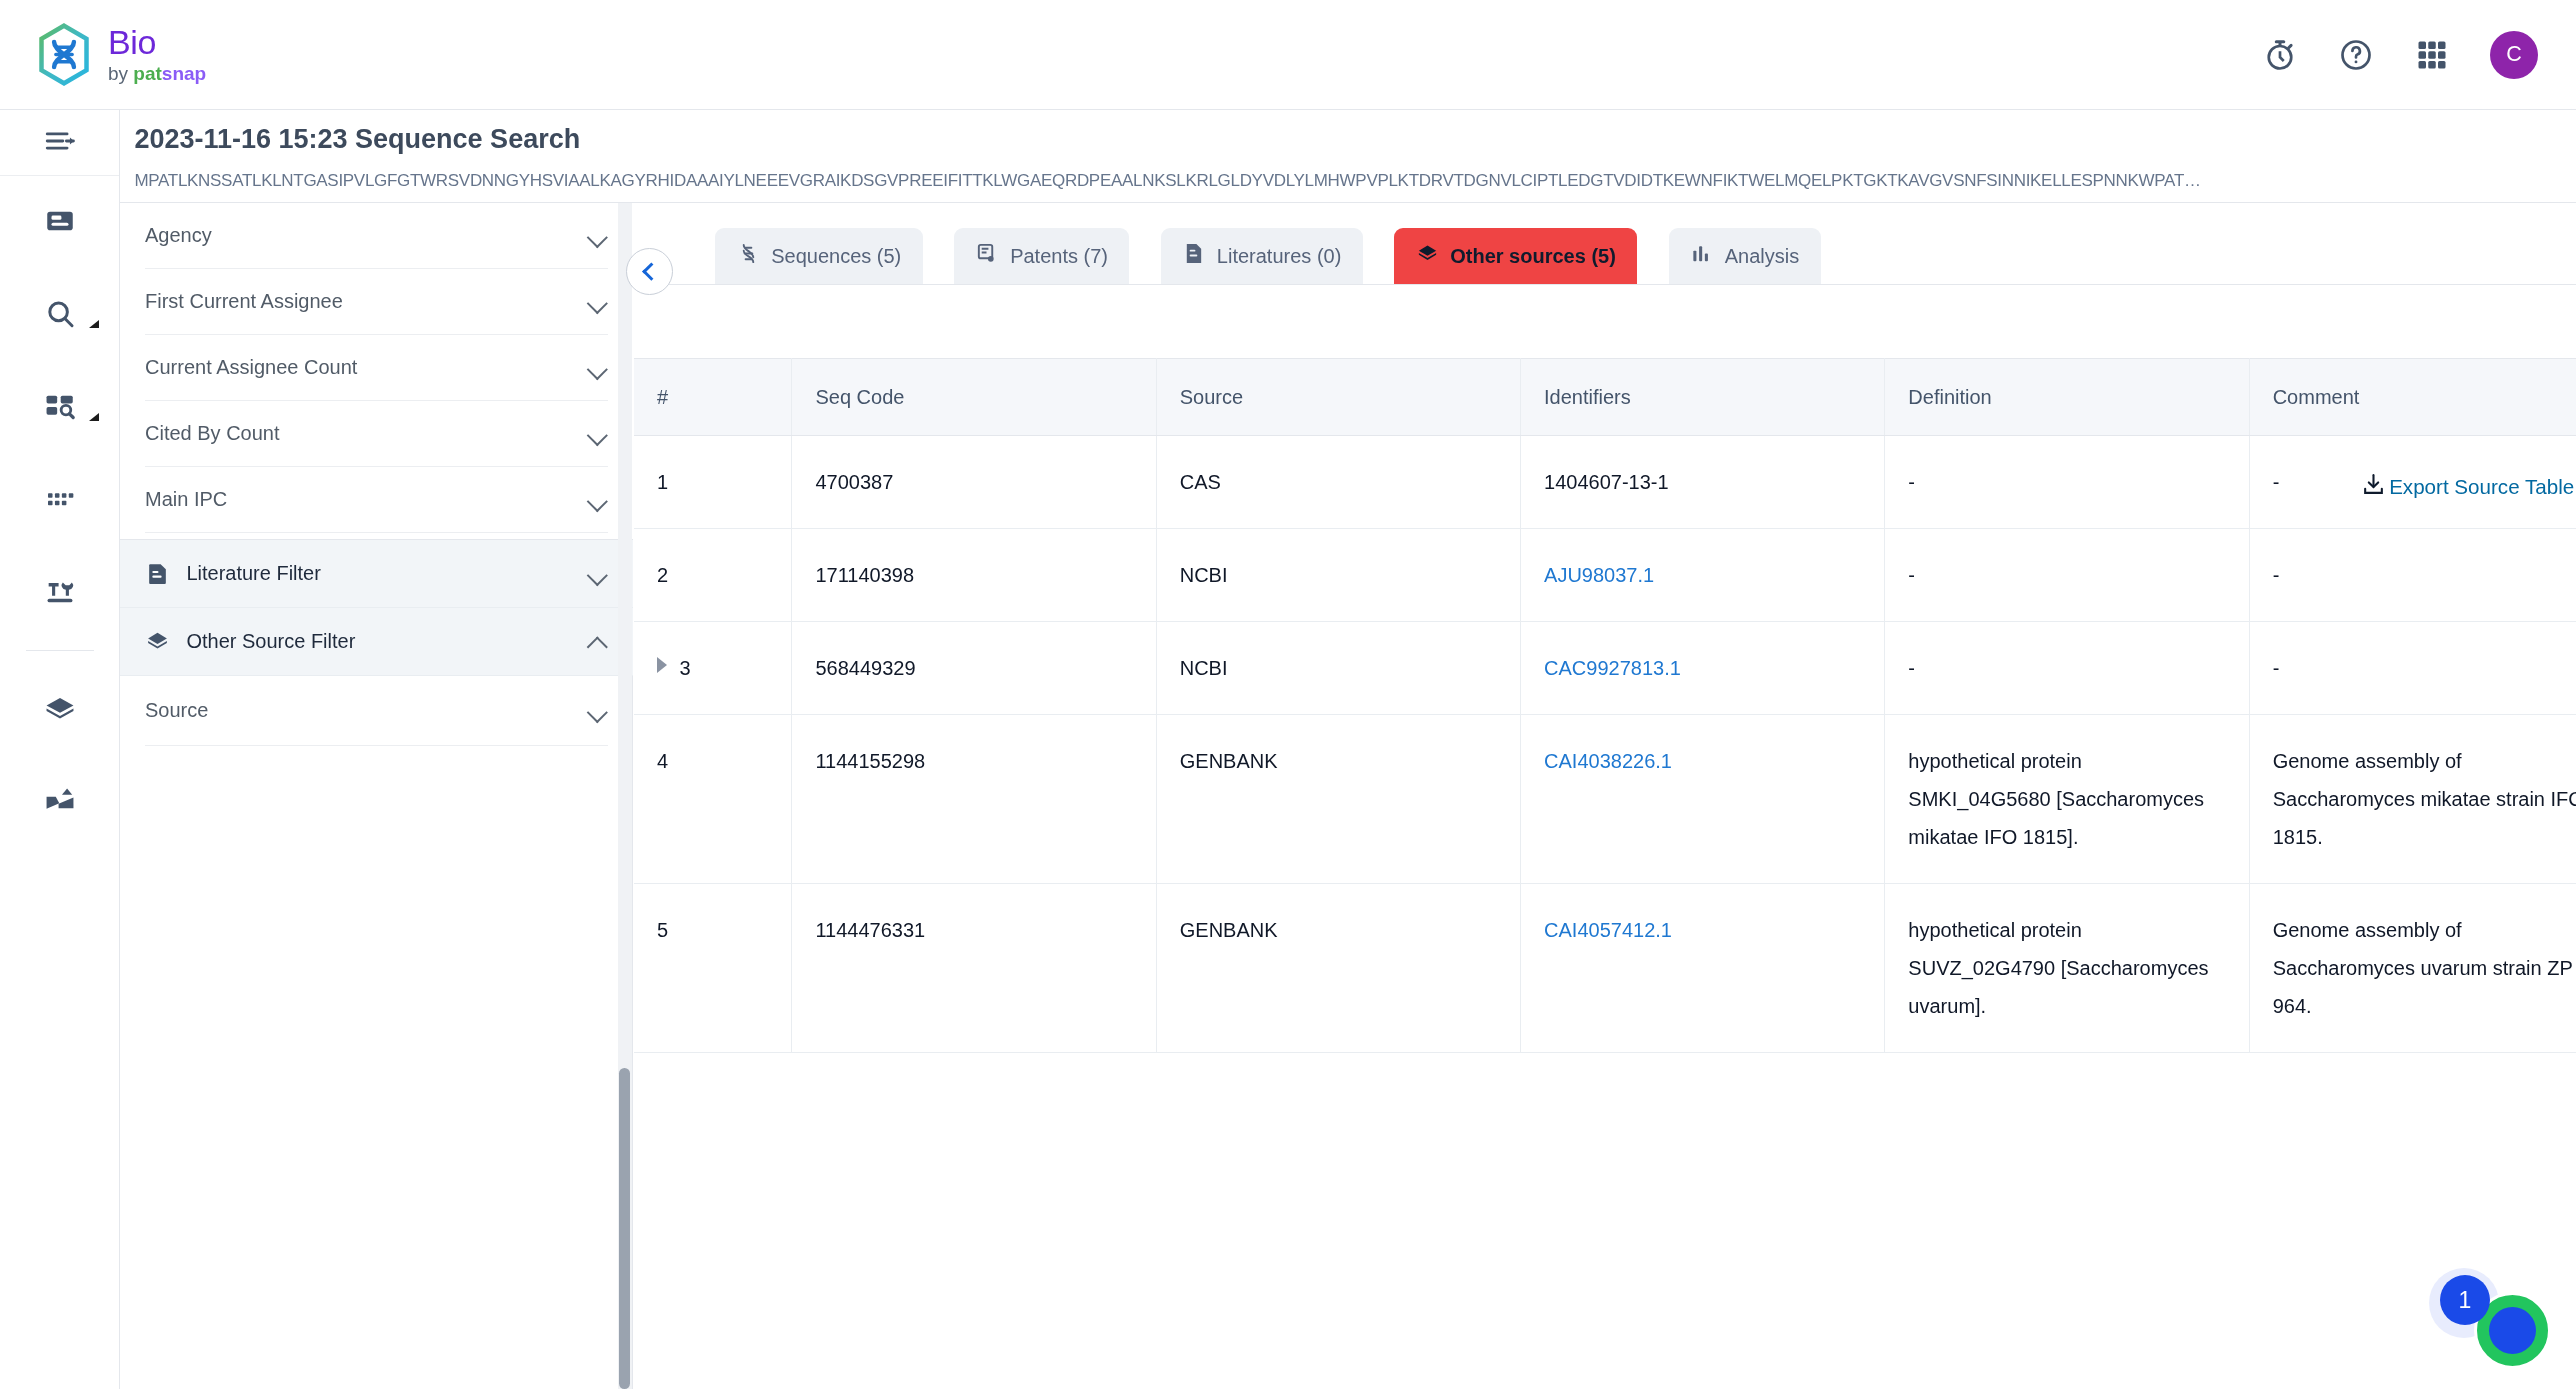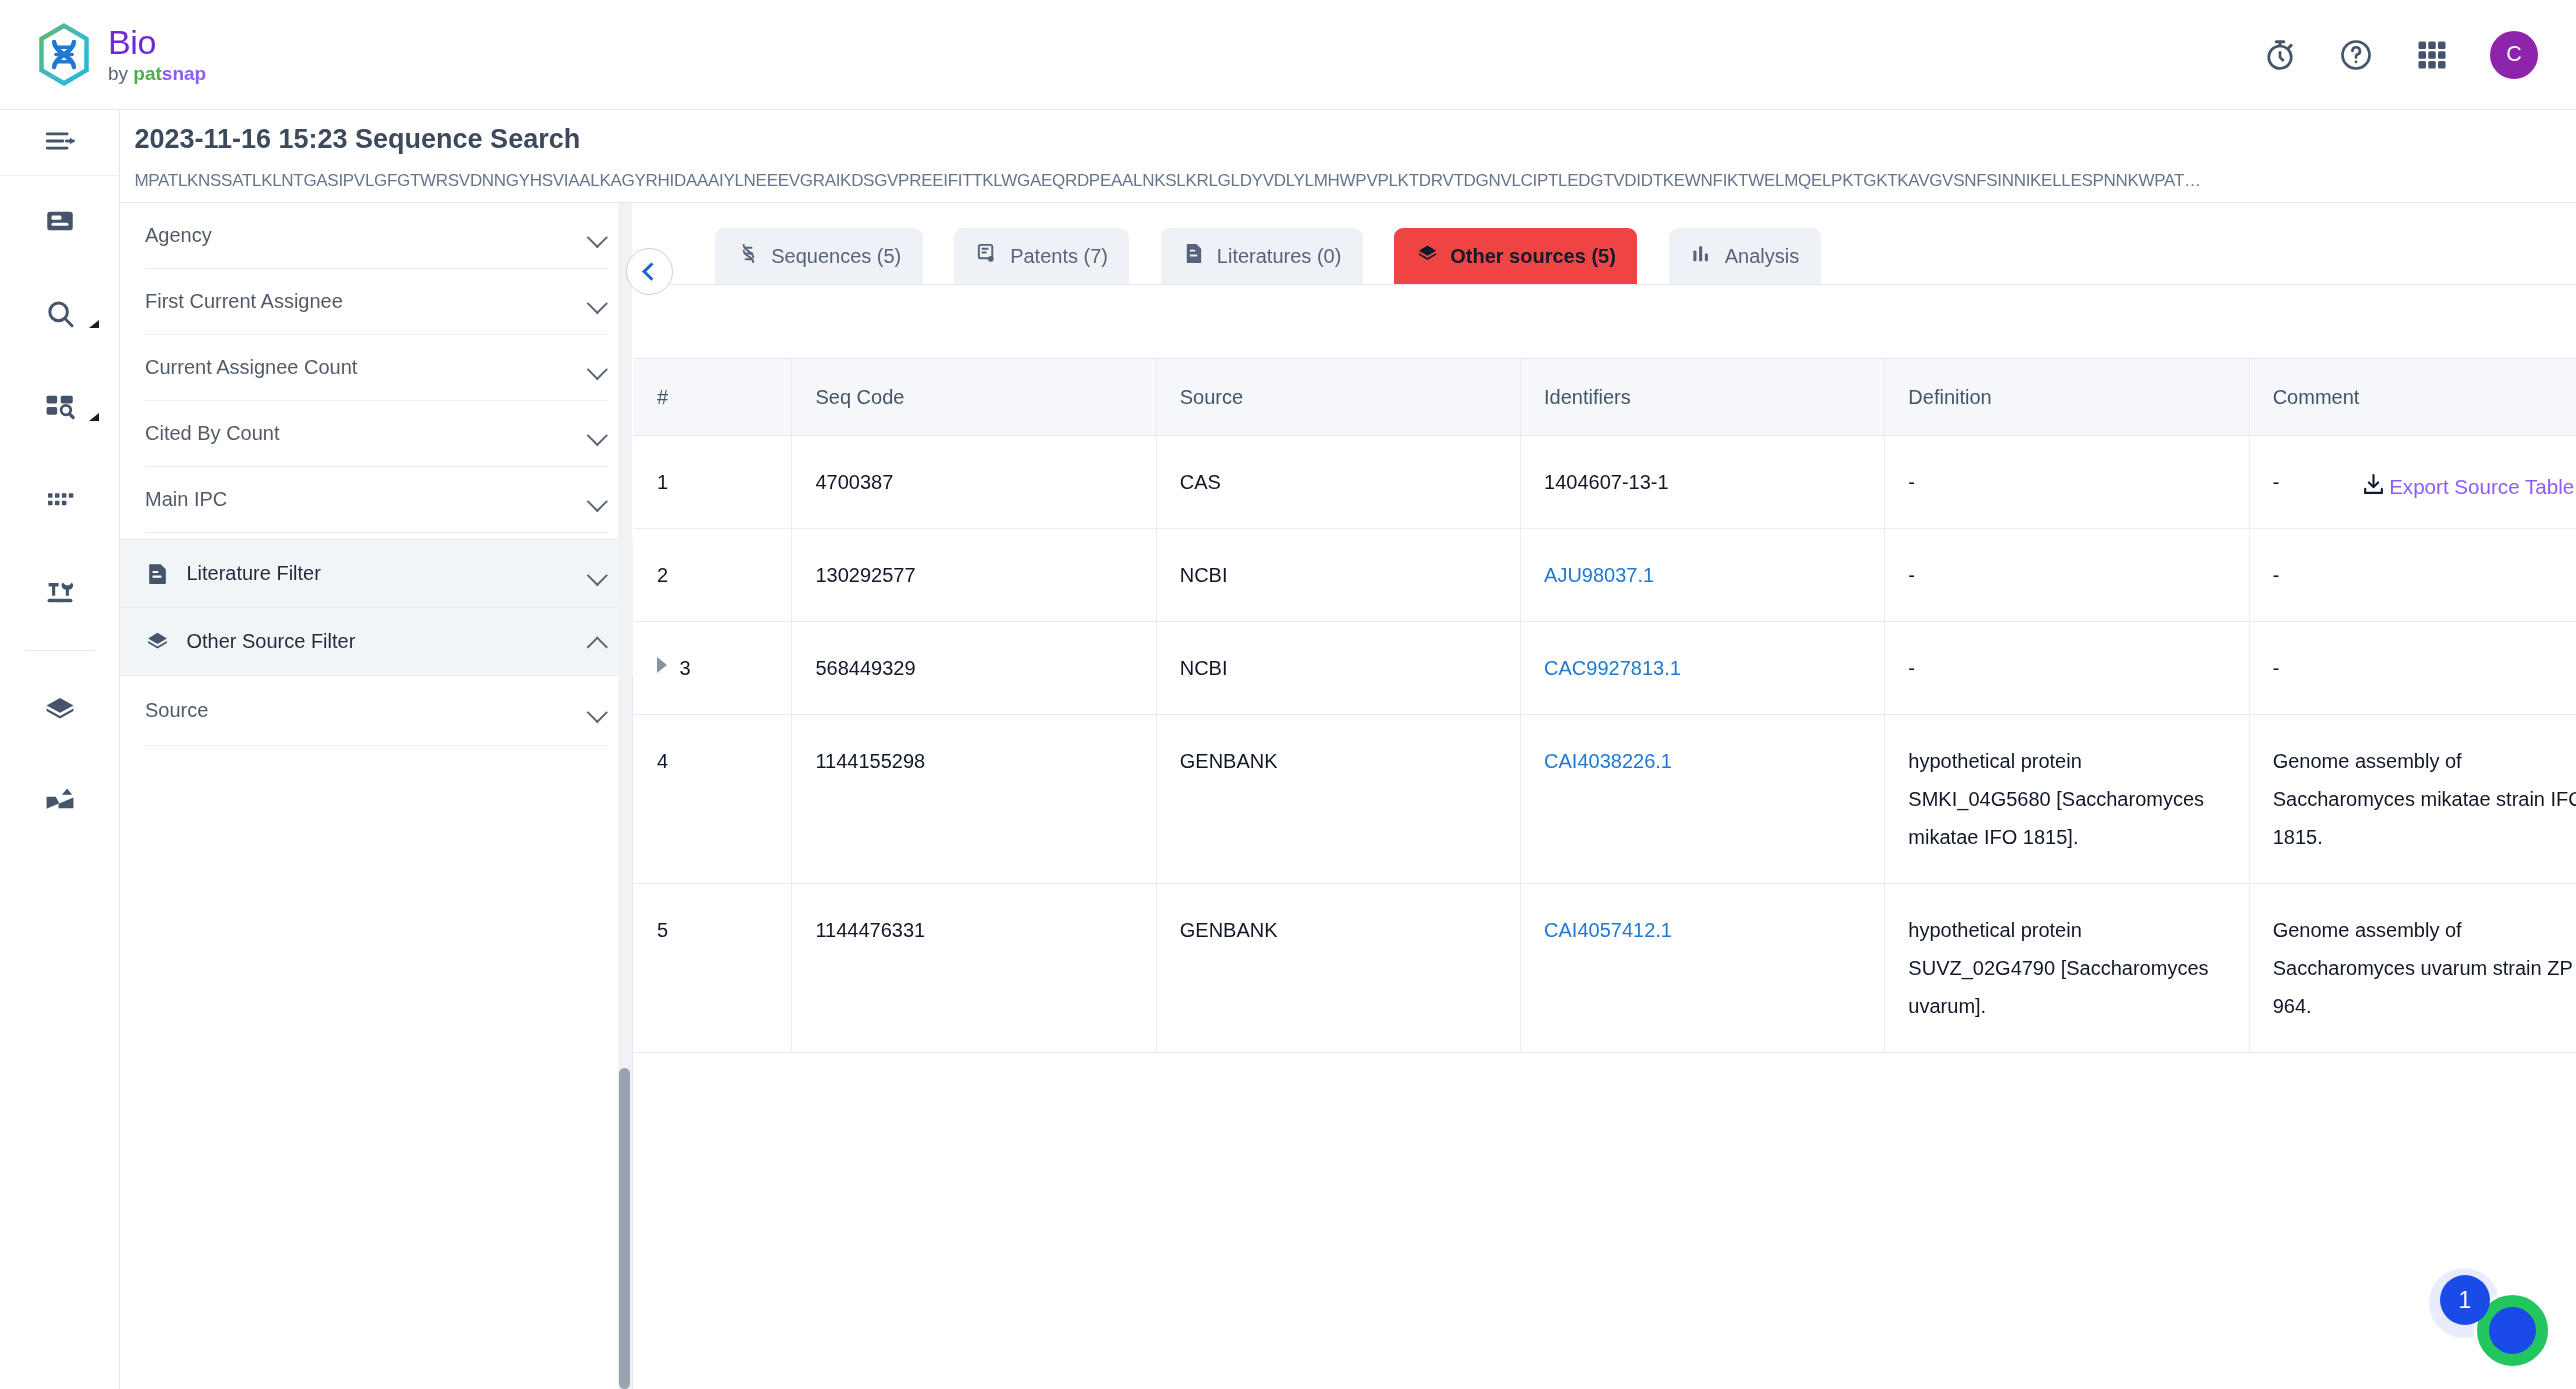--- a/index.html
+++ b/index.html
@@ -167,21 +167,21 @@
   .tab.active { background: #ef4444; color: #0f1b2d; font-weight: 700; }
   .tab svg { flex: none; }
   .tabs-underline {
     position: absolute; top: 81px; left: 0; width: 1942px;
     height: 0.9px; background: #e4e7ec;
   }
 
   .export {
     position: absolute; top: 269px; right: 1.8px;
     display: flex; align-items: center; gap: 3px;
-    font-size: 20.6px; color: #8b5cf6; cursor: pointer;
+    font-size: 20.6px; color: #0369a1; cursor: pointer;
   }
 
   .table-wrap {
     position: absolute; top: 155px; left: 0; width: 1942px;
     overflow: hidden;
   }
   table { border-collapse: collapse; width: 1980px; table-layout: fixed; }
   thead th {
     background: #f5f7fa; color: #44546a; font-size: 20px;
     font-weight: 400; text-align: left; height: 77px;
@@ -551,21 +551,21 @@
         <tr>
           <td class="num">1</td>
           <td>4700387</td>
           <td>CAS</td>
           <td>1404607-13-1</td>
           <td>-</td>
           <td>-</td>
         </tr>
         <tr>
           <td class="num">2</td>
-          <td>130292577</td>
+          <td>171140398</td>
           <td>NCBI</td>
           <td><span class="lnk">AJU98037.1</span></td>
           <td>-</td>
           <td>-</td>
         </tr>
         <tr>
           <td class="num"><span class="expander"></span><span>3</span></td>
           <td>568449329</td>
           <td>NCBI</td>
           <td><span class="lnk">CAC9927813.1</span></td>

